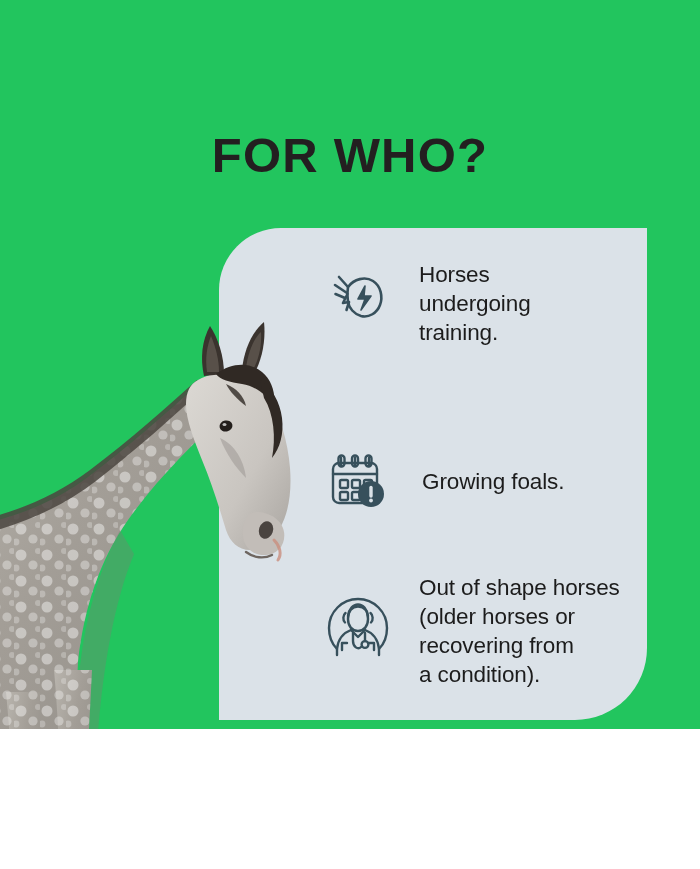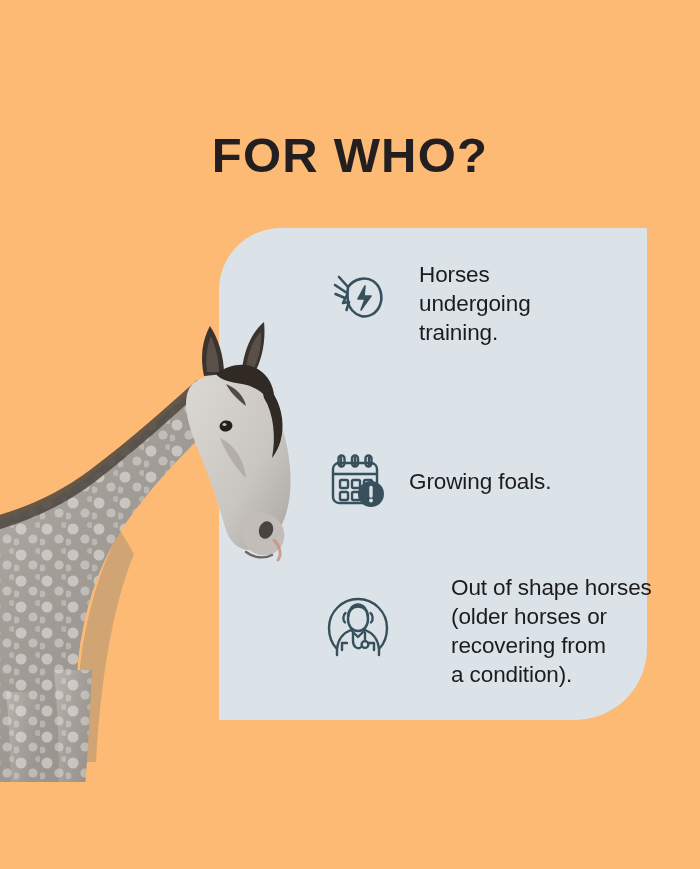--- a/index.html
+++ b/index.html
@@ -6,22 +6,22 @@
     margin: 0;
     padding: 0;
     background: #ffffff;
   }
   body {
     font-family: "Liberation Sans", sans-serif;
   }
   #canvas {
     position: relative;
     width: 700px;
-    height: 869px;
-    background: #fdba74;
+    height: 729px;
+    background: #22c55e;
     overflow: hidden;
   }
 
   
   .title {
     position: absolute;
     left: 0;
     top: 131px;
     width: 700px;
     text-align: center;
@@ -62,23 +62,23 @@
     line-height: 29px;
     color: #1c1c1c;
     letter-spacing: -0.1px;
     white-space: pre-line;
   }
 
   #feature-1 { left: 327px; top: 264px; }
   #feature-1 .feature-text { margin-left: 30px; margin-top: -4px; }
 
   #feature-2 { left: 327px; top: 450px; }
-  #feature-2 .feature-text { margin-left: 20px; margin-top: 17px; }
-
-  #feature-3 { left: 327px; top: 597px; gap: 32px; }
+  #feature-2 .feature-text { margin-left: 33px; margin-top: 17px; }
+
+  #feature-3 { left: 327px; top: 597px; }
   #feature-3 .feature-text { margin-left: 30px; margin-top: -24px; }
 
   
   .horse {
     position: absolute;
     left: -12px;
     top: 262px;
     width: 330px;
     height: 520px;
     pointer-events: none;

